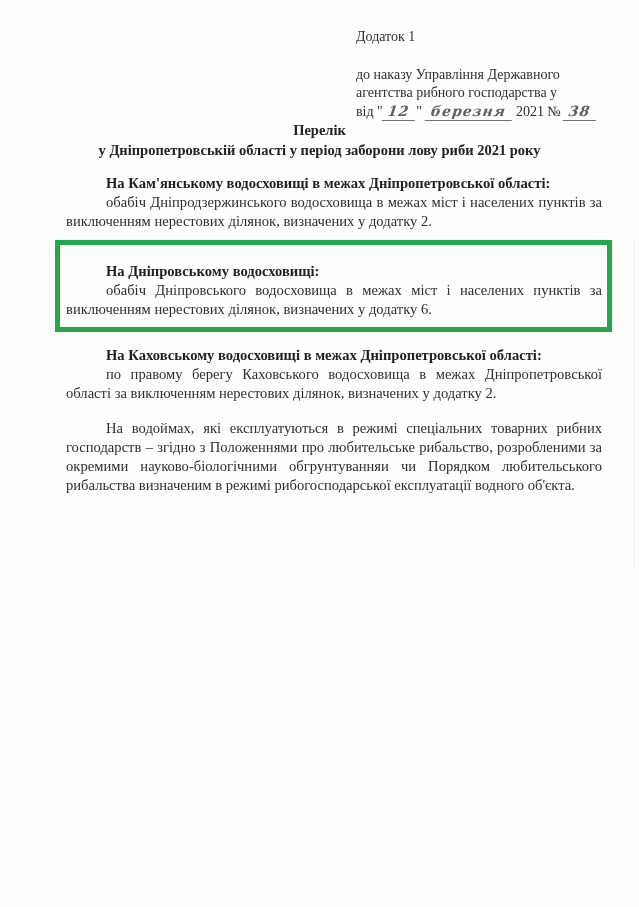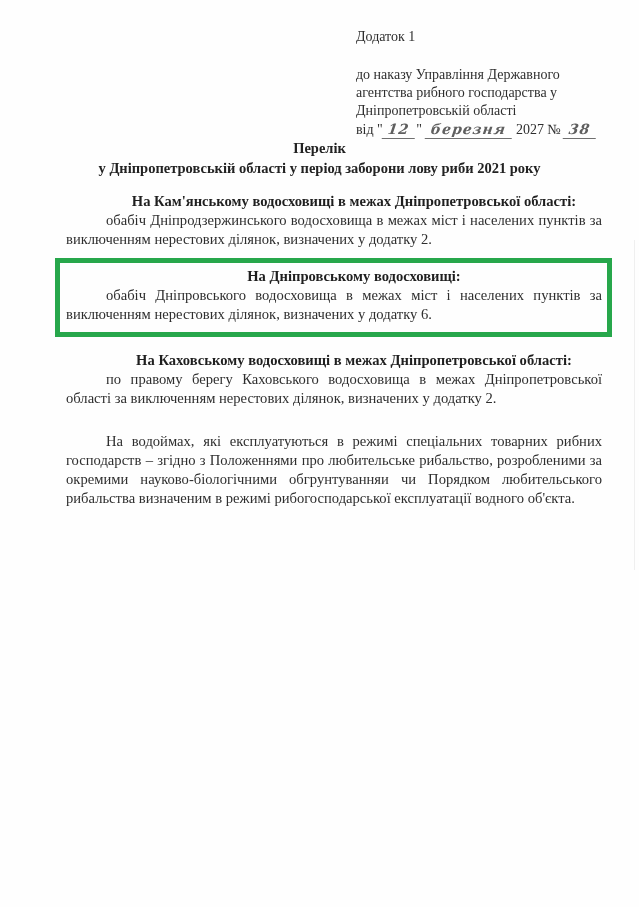--- a/index.html
+++ b/index.html
@@ -54,42 +54,41 @@
     margin: 10px 37px 0 66px;
     font-size: 14.6px;
     line-height: 19px;
     text-align: justify;
   }
   .section { margin-top: 14px; }
   .section-head {
     font-weight: bold;
     text-indent: 40px;
     color: #1f1f1f;
-    text-align: center;
+    text-align: left;
   }
   .section-body { text-indent: 40px; }
   .highlight-box {
     border: 5px solid #27a74b;
     margin: 9px -10px 9px -11px;
     padding: 4px 5px 8px 6px;
   }
-  .highlight-box .section { margin-top: 0; }
-  .footer-para { margin-top: 24px; text-indent: 40px; }
+  .highlight-box .section { margin-top: 13px; }
+  .footer-para { margin-top: 16px; text-indent: 40px; }
 </style>
 </head>
 <body>
 
 <div class="page">
 
   <div class="header-block">
     <p class="appendix">Додаток 1</p>
     <p>до наказу Управління Державного</p>
     <p>агентства рибного господарства у</p>
-    <p>Дніпропетровській області</p>
-    <p class="date-line"><span>від "</span><span class="hand">12</span><span>"</span> <span class="hand">березня</span> <span>2027 №</span> <span class="hand">38</span></p>
+    <p class="date-line"><span>від "</span><span class="hand">12</span><span>"</span> <span class="hand">березня</span> <span>2021 №</span> <span class="hand">38</span></p>
   </div>
 
   <div class="title-block">
     <p>Перелік</p>
     <p>у Дніпропетровській області у період заборони лову риби 2021 року</p>
   </div>
 
   <div class="content">
 
     <div class="section">

